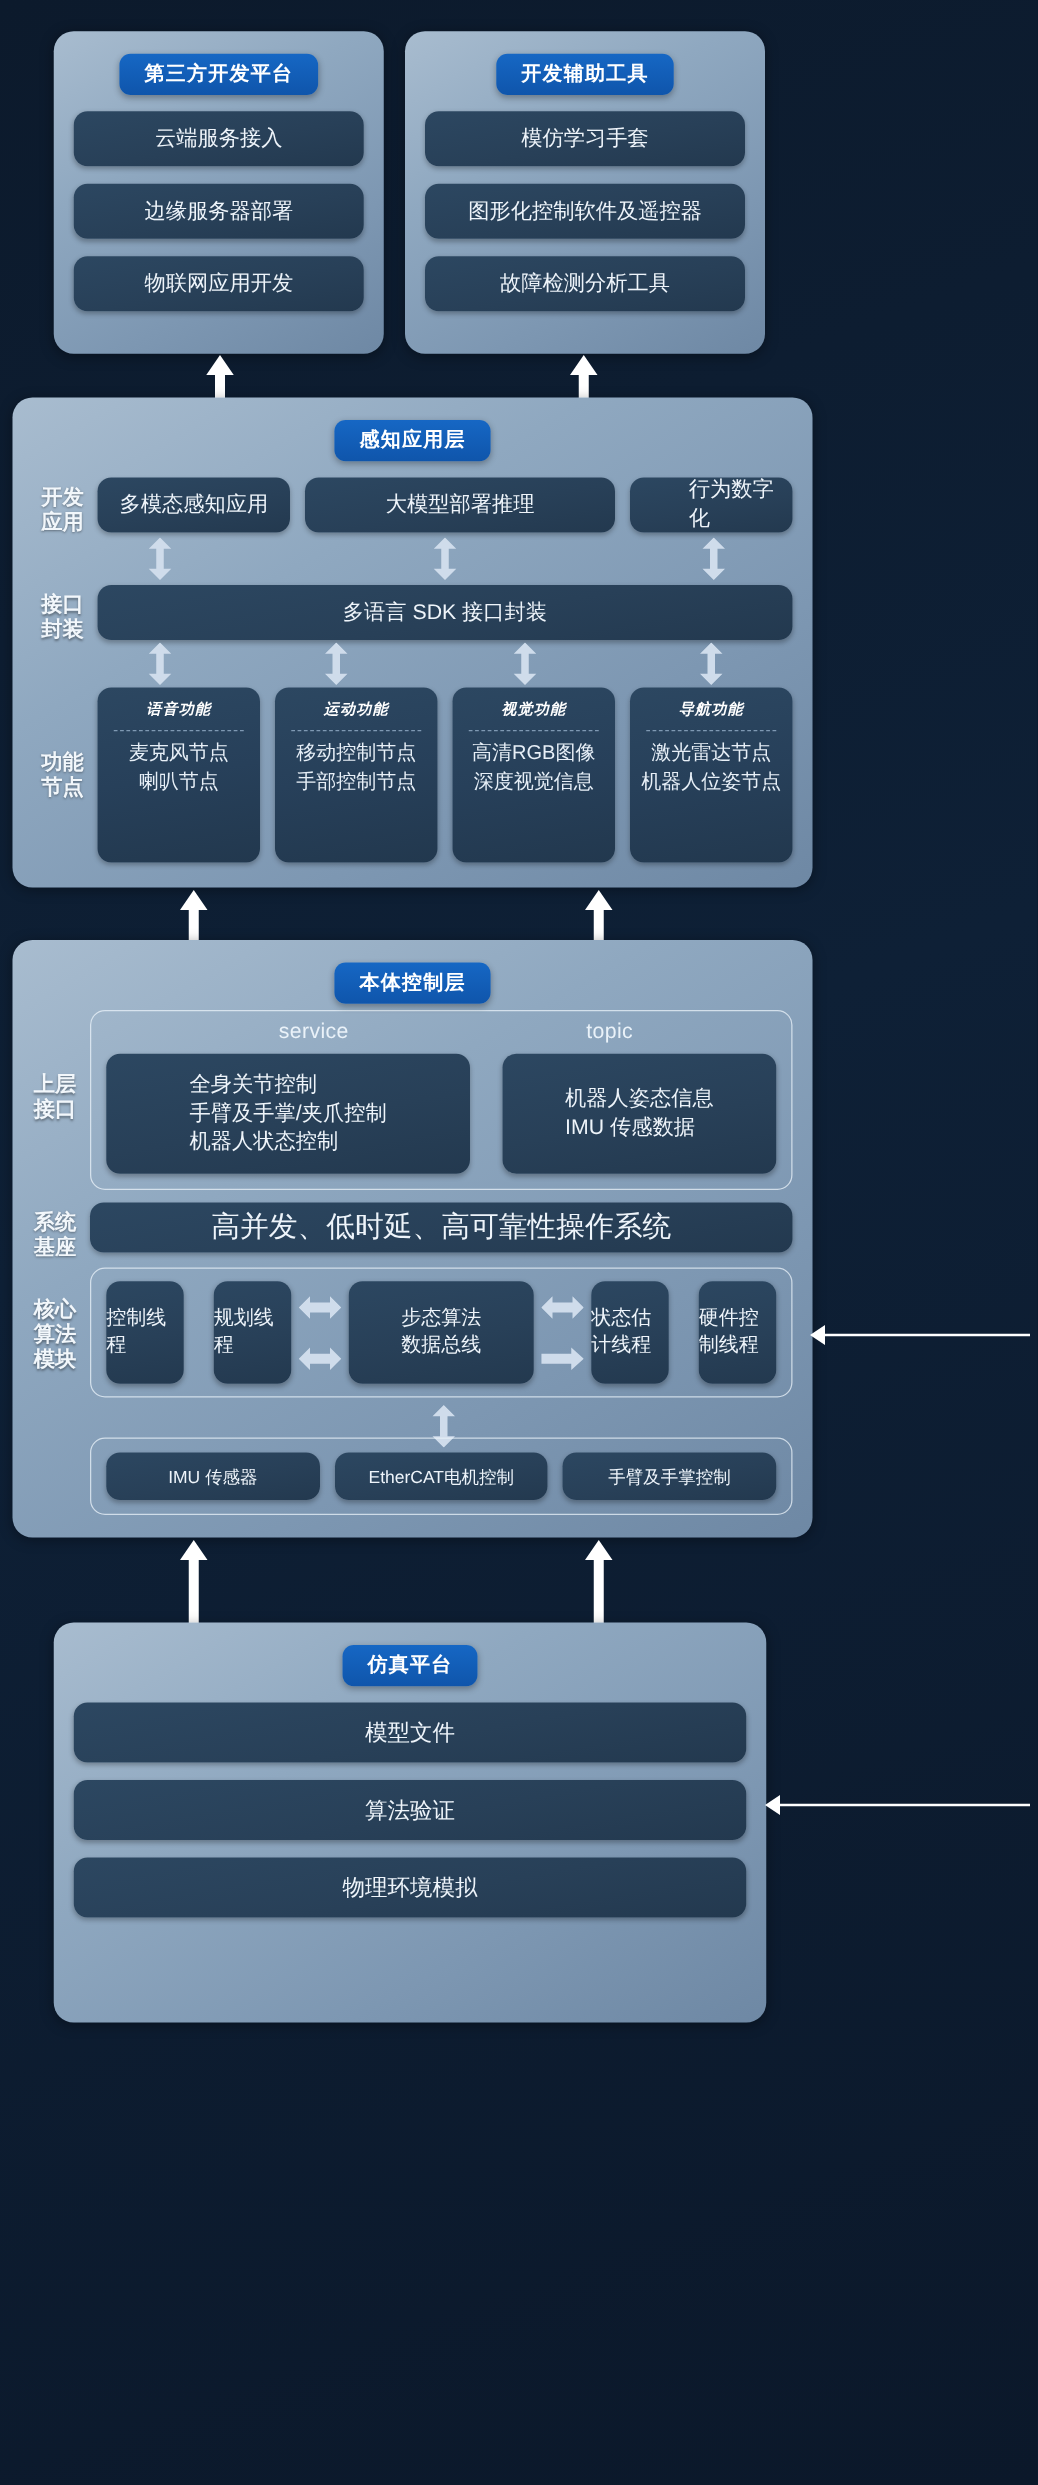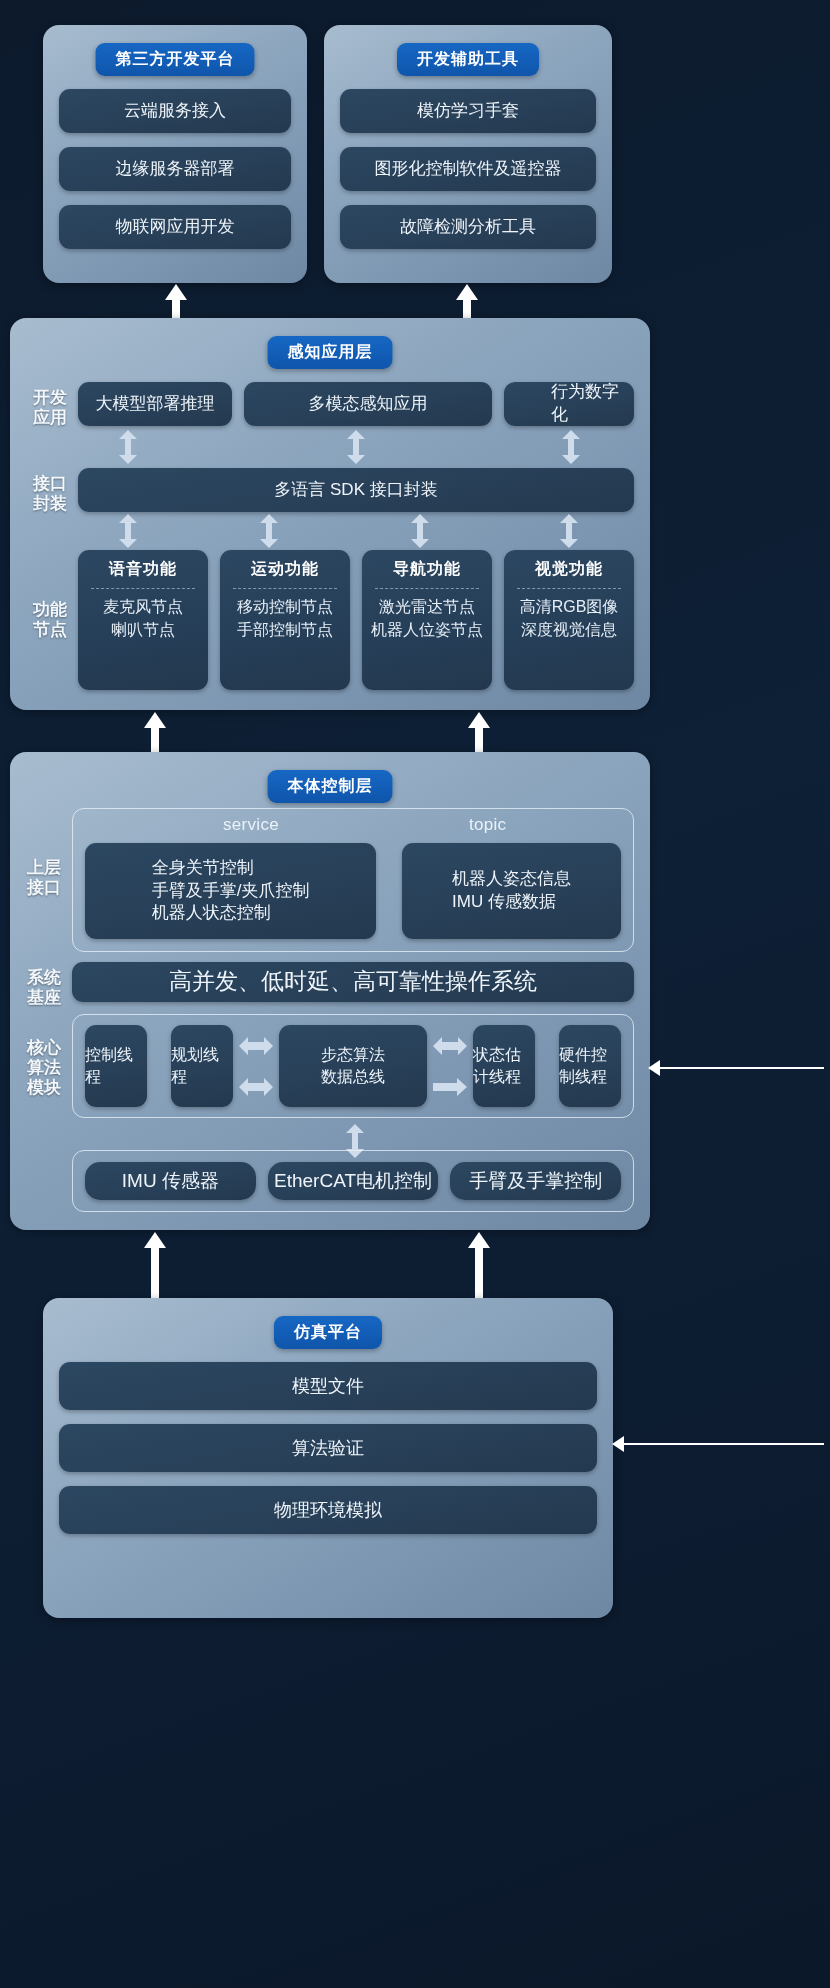--- a/index.html
+++ b/index.html
@@ -94,24 +94,25 @@
     background: linear-gradient(170deg, #2c4761 0%, #27405a 50%, #22384e 100%);
     border-radius: 11px;
     padding: 9px 4px 10px;
     display: flex;
     flex-direction: column;
     align-items: center;
     box-shadow: 0 2px 4px rgba(0,0,0,.28);
   }
   .node-title {
     color: #ffffff;
-    font-size: 16px;
+    font-size: 12px;
     font-weight: bold;
     letter-spacing: 1px;
     padding-bottom: 8px;
+    font-style: italic;
   }
   .node-div {
     width: 86%;
     border-top: 1px dashed #7f99b3;
     margin-bottom: 7px;
   }
   .node-sub {
     color: #e7eff7;
     font-size: 16px;
     line-height: 1.42;
@@ -145,21 +146,21 @@
   .core-inner { position: absolute; left: 12px; right: 12px; top: 10px; bottom: 10px; display: flex; align-items: stretch; gap: 6px; }
   .core-col { display: flex; gap: 24px; }
   .core-col.side { width: 152px; }
   .core-col.side .box { flex: 1; font-size: 16px; }
   .core-bus { width: 152px; }
   .core-bus .box { width: 100%; height: 100%; font-size: 16px; }
   .core-arrows { display: flex; flex-direction: column; justify-content: space-around; align-items: center; width: 34px; }
 
   #bc-hw { left: 62px; right: 16px; top: 398px; height: 62px; }
   .hw-inner { position: absolute; left: 12px; right: 12px; top: 11px; bottom: 11px; display: flex; gap: 12px; }
-  .hw-inner .box { flex: 1; font-size: 19px; border-radius: 15px; }
+  .hw-inner .box { flex: 1; font-size: 14px; }
 
   
   #panel-sim { left: 43px; top: 1298px; width: 570px; height: 320px; }
   .sim-list { position: absolute; left: 16px; right: 16px; top: 64px; display: flex; flex-direction: column; gap: 14px; }
   .sim-list .box { height: 48px; font-size: 18px; }
 
   
   .arw { position: absolute; }
   .arw svg { display: block; }
 
@@ -198,22 +199,22 @@
     <svg width="24" height="96" viewBox="0 0 24 96">
         <polygon points="12,0 23,16 16,16 16,80 23,80 12,96 1,80 8,80 8,16 1,16" fill="#ffffff"></polygon>
       </svg>
   </div>
 
   <div class="panel" id="panel-perception">
     <div class="panel-title">感知应用层</div>
 
     <div class="row-label" style="top:70px;">开发<br>应用</div>
     <div class="p-apps">
+      <div class="box">多模态感知应用</div>
       <div class="box">大模型部署推理</div>
-      <div class="box">多模态感知应用</div>
       <div class="box">行为数字化</div>
     </div>
 
     <div class="arw" style="left:108px; top:112px;">
       <svg width="20" height="34" viewBox="0 0 20 34">
           <polygon points="10,0 19,9 13,9 13,25 19,25 10,34 1,25 7,25 7,9 1,9" fill="#cfdceb"></polygon>
         </svg>
     </div>
     <div class="arw" style="left:336px; top:112px;">
       <svg width="20" height="34" viewBox="0 0 20 34">
@@ -263,31 +264,31 @@
       </div>
 
       <div class="node-card">
         <div class="node-title">运动功能</div>
         <div class="node-div"></div>
         <div class="node-sub">移动控制节点</div>
         <div class="node-sub">手部控制节点</div>
       </div>
 
       <div class="node-card">
+        <div class="node-title">视觉功能</div>
+        <div class="node-div"></div>
+        <div class="node-sub">高清RGB图像</div>
+        <div class="node-sub">深度视觉信息</div>
+      </div>
+
+      <div class="node-card">
         <div class="node-title">导航功能</div>
         <div class="node-div"></div>
         <div class="node-sub">激光雷达节点</div>
         <div class="node-sub">机器人位姿节点</div>
-      </div>
-
-      <div class="node-card">
-        <div class="node-title">视觉功能</div>
-        <div class="node-div"></div>
-        <div class="node-sub">高清RGB图像</div>
-        <div class="node-sub">深度视觉信息</div>
       </div>
 
     </div>
   </div>
 
   <div class="arw" style="left:143px; top:712px;">
     <svg width="24" height="96" viewBox="0 0 24 96">
         <polygon points="12,0 23,16 16,16 16,80 23,80 12,96 1,80 8,80 8,16 1,16" fill="#ffffff"></polygon>
       </svg>
   </div>

